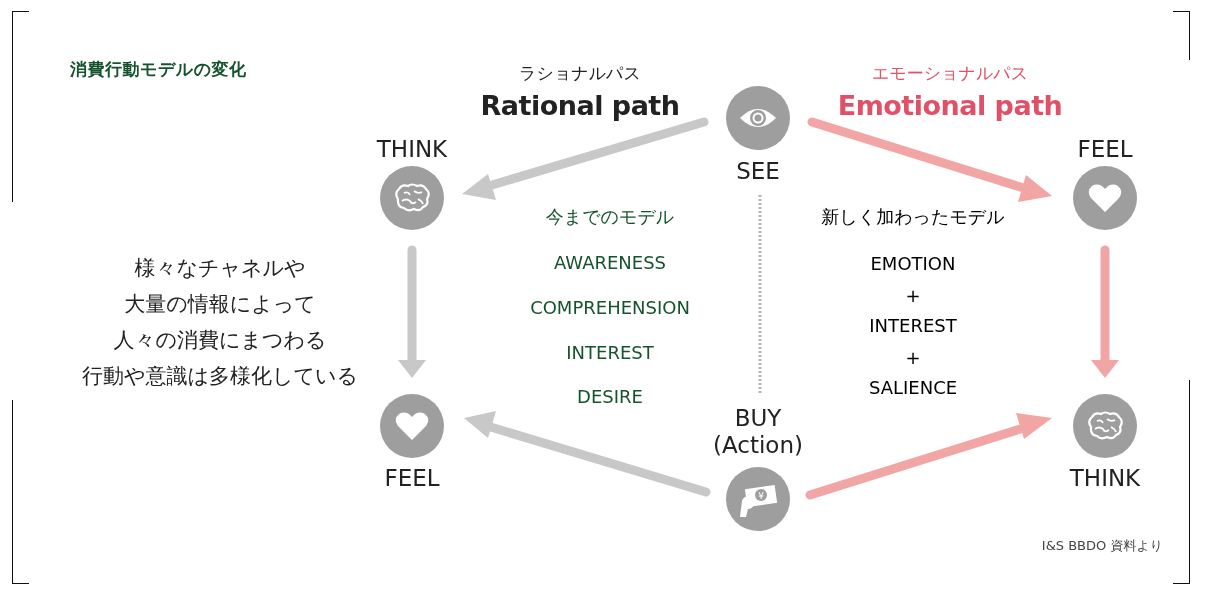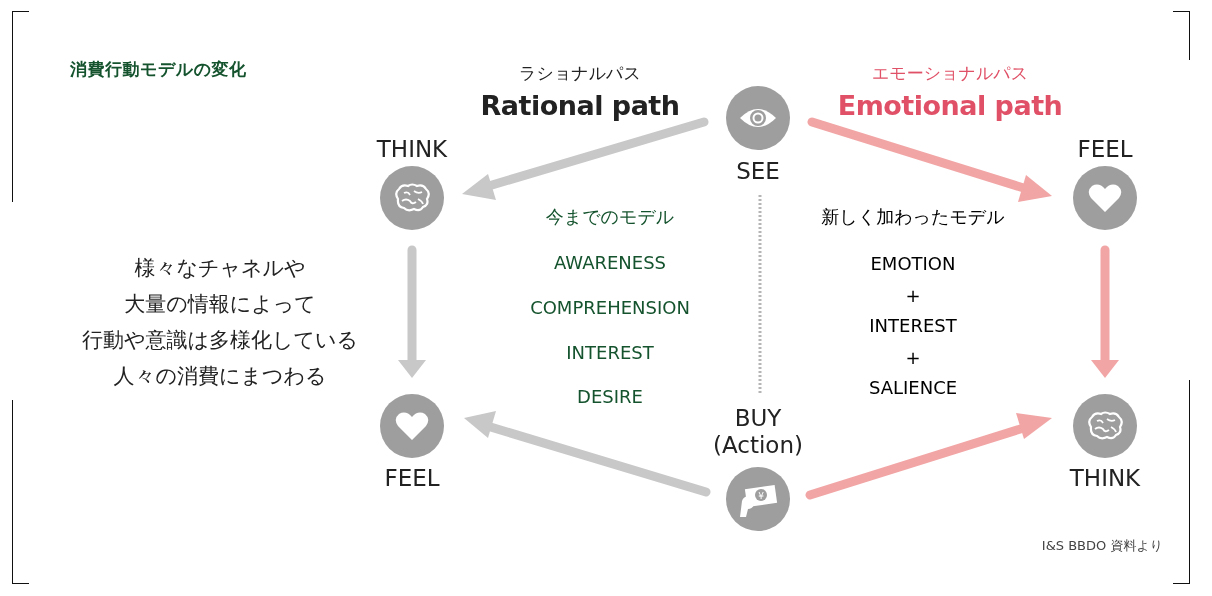--- a/index.html
+++ b/index.html
@@ -141,17 +141,17 @@
   <div style="top:253px;">EMOTION</div>
   <div style="top:285px;">+</div>
   <div style="top:315px;">INTEREST</div>
   <div style="top:347px;">+</div>
   <div style="top:377px;">SALIENCE</div>
 </div>
 
 <div class="abs desc">
   <div>様々なチャネルや</div>
   <div>大量の情報によって</div>
+  <div>人々の消費にまつわる</div>
   <div>行動や意識は多様化している</div>
-  <div>人々の消費にまつわる</div>
 </div>
 
 <div class="abs credit">I&amp;S BBDO 資料より</div>
 
 </body></html>

